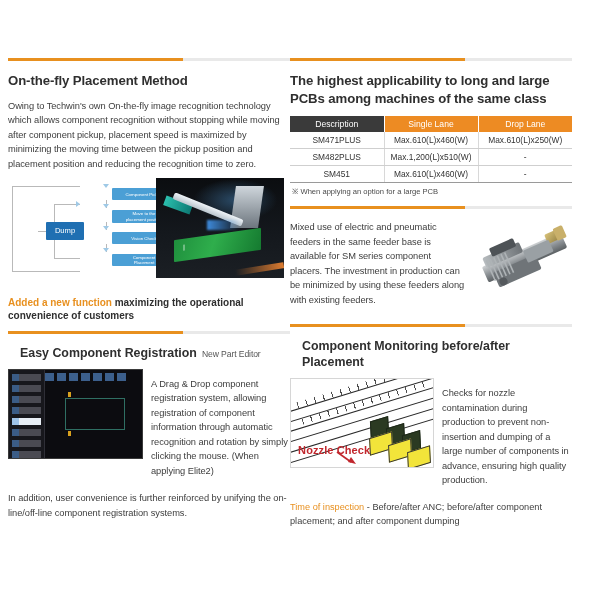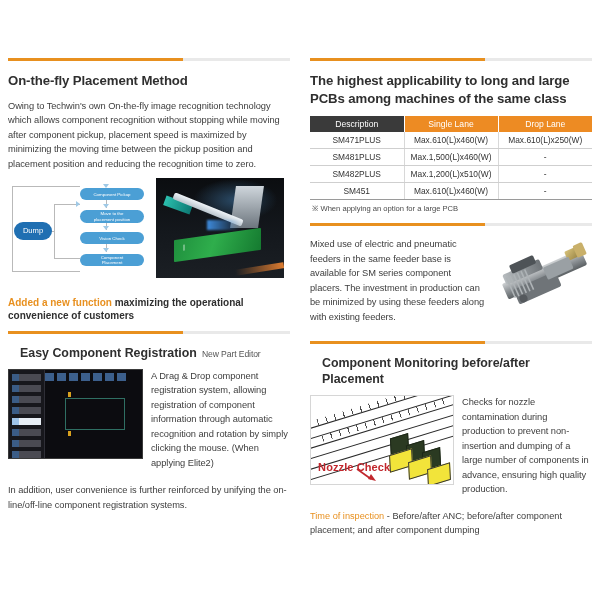--- a/index.html
+++ b/index.html
@@ -16,21 +16,21 @@
   }
   .page {
     position: relative;
     width: 600px;
     height: 600px;
     box-sizing: border-box;
     padding: 58px 12px 0 8px;
   }
   .cols {
     display: flex;
-    gap: 20px;
+    gap: 0;
     align-items: flex-start;
   }
   .col {
     width: 282px;
     flex: 0 0 282px;
   }
   
   .rule {
     position: relative;
     height: 3px;
@@ -65,21 +65,21 @@
     font-size: 8.6px;
     font-weight: normal;
     color: #555;
     margin-left: 5px;
     letter-spacing: -0.1px;
   }
   p.body {
     font-size: 9.3px;
     line-height: 1.56;
     color: #3d3d3d;
-    margin: 0 0 7px 0;
+    margin: 8px 0 7px 0;
     letter-spacing: -0.05px;
   }
   .note {
     font-size: 7.6px;
     color: #4a4a4a;
     margin: 3px 0 0 2px;
   }
 
   
   .banner {
@@ -138,23 +138,24 @@
   .fbox {
     position: absolute;
     background: #4b9fd5;
     color: #ffffff;
     font-size: 4.4px;
     text-align: center;
     line-height: 1.15;
     display: flex;
     align-items: center;
     justify-content: center;
-    border-radius: 9px;
+    border-radius: 1px;
     padding: 0 11px;
     box-sizing: border-box;
+    margin-left: 32px;
   }
   .fbox.dump {
     background: #1f6fb2;
     font-size: 7.6px;
     font-weight: normal;
   }
   .fline { position: absolute; background: #b9b9b9; }
   .arrow {
     position: absolute;
     width: 0; height: 0;
@@ -421,25 +422,20 @@
             <th class="desc">Description</th>
             <th class="lane">Single Lane</th>
             <th class="lane">Drop Lane</th>
           </tr>
         </thead>
         <tbody>
           <tr>
             <td>SM471PLUS</td>
             <td class="sep">Max.610(L)x460(W)</td>
             <td class="sep">Max.610(L)x250(W)</td>
-          </tr>
-          <tr>
-            <td>SM481PLUS</td>
-            <td class="sep">Max.1,500(L)x460(W)</td>
-            <td class="sep">-</td>
           </tr>
           <tr>
             <td>SM482PLUS</td>
             <td class="sep">Max.1,200(L)x510(W)</td>
             <td class="sep">-</td>
           </tr>
           <tr class="last">
             <td>SM451</td>
             <td class="sep">Max.610(L)x460(W)</td>
             <td class="sep">-</td>

